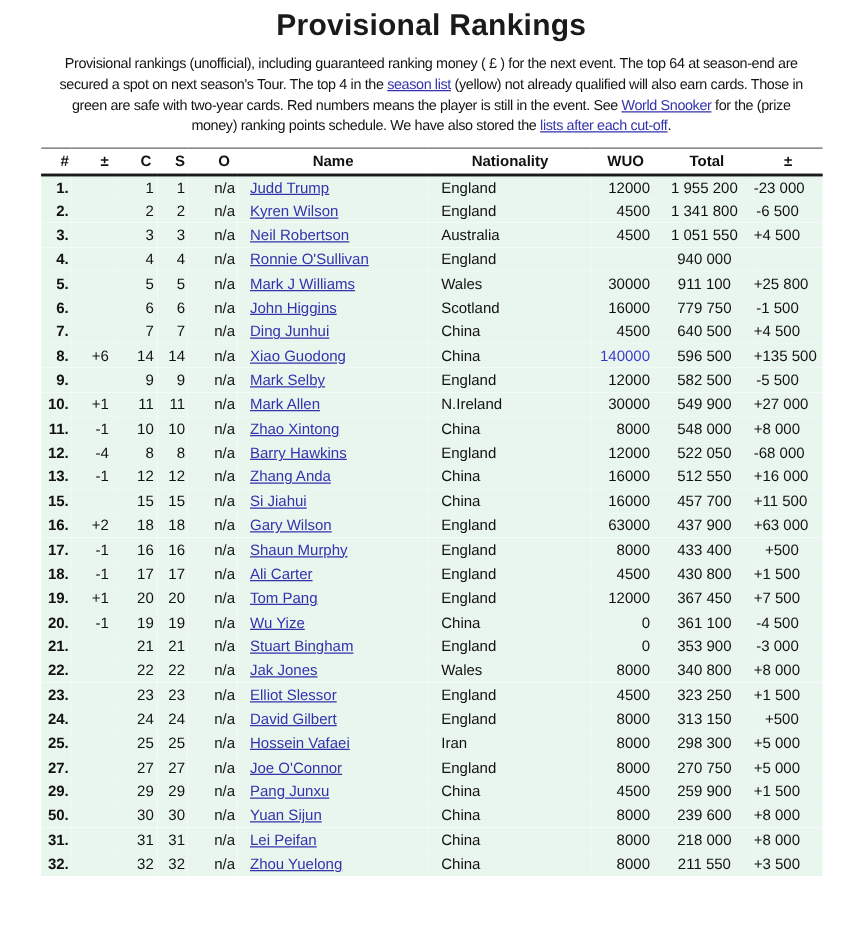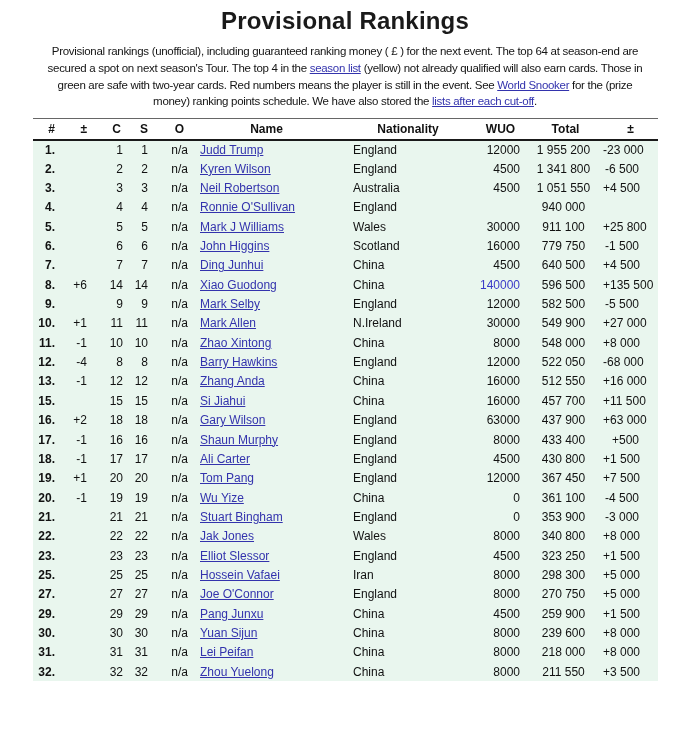--- a/index.html
+++ b/index.html
@@ -378,20 +378,32 @@
         <td class="c-c">23</td>
         <td class="c-s">23</td>
         <td class="c-o">n/a</td>
         <td class="c-name"><a class="player-link">Elliot Slessor</a></td>
         <td class="c-nat">England</td>
         <td class="c-wuo">4500</td>
         <td class="c-total">323 250</td>
         <td class="c-diff">+1 500</td>
       </tr>
       <tr>
+        <td class="c-rank">24.</td>
+        <td class="c-change"></td>
+        <td class="c-c">24</td>
+        <td class="c-s">24</td>
+        <td class="c-o">n/a</td>
+        <td class="c-name"><a class="player-link">David Gilbert</a></td>
+        <td class="c-nat">England</td>
+        <td class="c-wuo">8000</td>
+        <td class="c-total">313 150</td>
+        <td class="c-diff">+500</td>
+      </tr>
+      <tr>
         <td class="c-rank">25.</td>
         <td class="c-change"></td>
         <td class="c-c">25</td>
         <td class="c-s">25</td>
         <td class="c-o">n/a</td>
         <td class="c-name"><a class="player-link">Hossein Vafaei</a></td>
         <td class="c-nat">Iran</td>
         <td class="c-wuo">8000</td>
         <td class="c-total">298 300</td>
         <td class="c-diff">+5 000</td>
@@ -414,21 +426,21 @@
         <td class="c-c">29</td>
         <td class="c-s">29</td>
         <td class="c-o">n/a</td>
         <td class="c-name"><a class="player-link">Pang Junxu</a></td>
         <td class="c-nat">China</td>
         <td class="c-wuo">4500</td>
         <td class="c-total">259 900</td>
         <td class="c-diff">+1 500</td>
       </tr>
       <tr>
-        <td class="c-rank">30.</td>
+        <td class="c-rank">50.</td>
         <td class="c-change"></td>
         <td class="c-c">30</td>
         <td class="c-s">30</td>
         <td class="c-o">n/a</td>
         <td class="c-name"><a class="player-link">Yuan Sijun</a></td>
         <td class="c-nat">China</td>
         <td class="c-wuo">8000</td>
         <td class="c-total">239 600</td>
         <td class="c-diff">+8 000</td>
       </tr>

